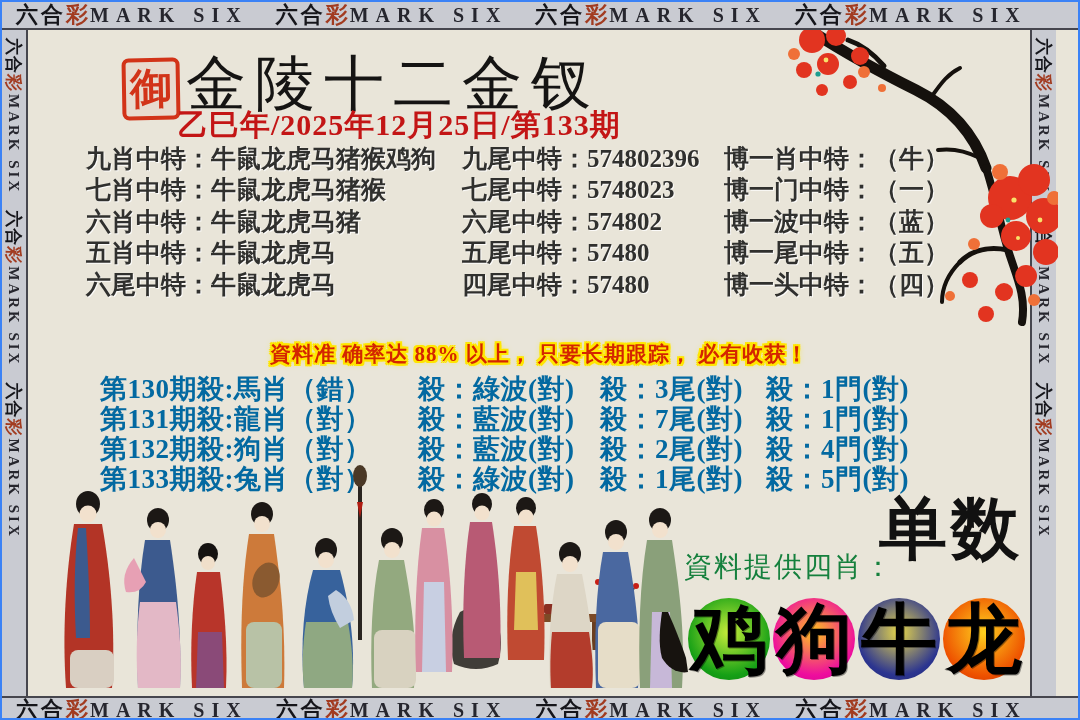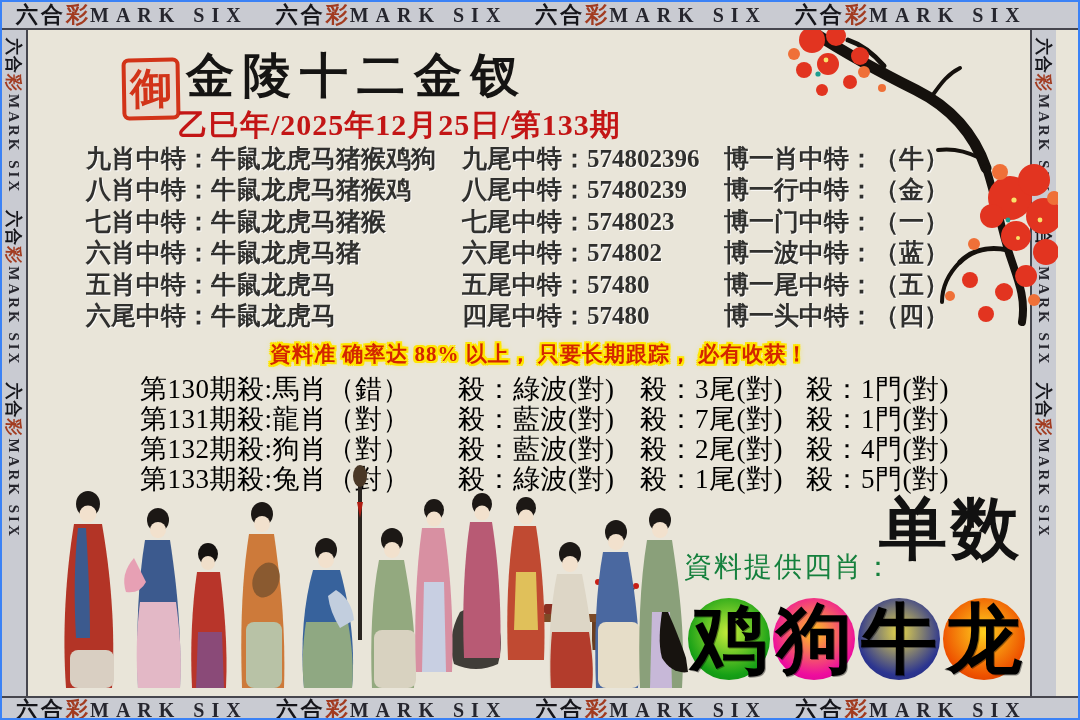--- a/index.html
+++ b/index.html
@@ -17,37 +17,37 @@
   .bu { display:inline-flex; align-items:center; padding:0 14px; flex:none; }
   .bu .cn { font-weight:900; font-size:22px; color:#15151a; letter-spacing:3px; }
   .bu .cai { font-weight:900; font-size:22px; color:#a23b20; margin-right:2px; }
   .bu .en { font-family:"Liberation Serif",serif; font-size:20px; font-weight:700; color:#26262e; letter-spacing:7px; }
   .strip-left .bu, .strip-right .bu { padding:0 8px; }
   .strip-left .cn, .strip-right .cn, .strip-left .cai, .strip-right .cai { font-size:17px; letter-spacing:1px; }
   .strip-left .en, .strip-right .en { font-size:15px; letter-spacing:3px; }
 
   
   .seal { position:absolute; left:120px; top:56px; width:58px; height:62px; border:4px solid #d23318; border-radius:7px; color:#d23318; display:flex; align-items:center; justify-content:center; font-size:42px; font-weight:900; background:rgba(220,60,30,.06); transform:rotate(-1deg); }
-  .title { position:absolute; left:184px; top:42px; font-size:48px; font-weight:700; color:#151413; letter-spacing:9px; }
+  .title { position:absolute; left:184px; top:42px; font-size:60px; font-weight:400; color:#151413; letter-spacing:9px; }
   .dateline { position:absolute; left:176px; top:103px; font-size:30px; font-weight:700; color:#c31515; letter-spacing:1px; }
 
   
   .pred { position:absolute; left:84px; top:141px; width:950px; }
   .pred-row { display:flex; height:31.5px; align-items:flex-end; font-size:25px; font-weight:600; color:#30302e; text-shadow:1px 1px 0 rgba(255,255,255,.85); }
   .pred-row .c1 { width:376px; }
   .pred-row .c2 { width:262px; }
   .pred-row .c3 { width:auto; }
 
   
   .slogan { position:absolute; left:268px; top:338px; font-size:21px; font-weight:800; color:#d42500; letter-spacing:1px;
     text-shadow:-2px -2px 0 #ffe600, 2px -2px 0 #ffe600, -2px 2px 0 #ffe600, 2px 2px 0 #ffe600, -2px 0 0 #ffe600, 2px 0 0 #ffe600, 0 -2px 0 #ffe600, 0 2px 0 #ffe600, 0 0 6px #ffe600; }
 
   
   .kills { position:absolute; left:98px; top:369px; width:900px; }
-  .kill-row { display:grid; grid-template-columns:318px 182px 166px auto; height:30px; align-items:center; font-size:27px; font-weight:400; color:#000000; letter-spacing:0.5px;margin-left:40px; }
+  .kill-row { display:grid; grid-template-columns:318px 182px 166px auto; height:30px; align-items:center; font-size:27px; font-weight:700; color:#0369a1; letter-spacing:0.5px; }
 
   
   .result { position:absolute; left:877px; top:482px; font-size:68px; font-weight:600; color:#111; letter-spacing:4px; }
   .sizhao-label { position:absolute; left:682px; top:546px; font-size:28px; font-weight:400; color:#15803d; letter-spacing:2px; }
   .balls { position:absolute; left:686px; top:596px; display:flex; gap:3px; }
   .ball { width:82px; height:82px; border-radius:50%; display:flex; align-items:center; justify-content:center; }
   .ball span { font-size:76px; font-weight:900; color:#000; line-height:1; text-shadow:1px 1px 0 rgba(0,0,0,.4); }
 
   
   .painting { position:absolute; left:28px; top:460px; width:660px; height:234px; }
@@ -194,25 +194,20 @@
   <div class="title">金陵十二金钗</div>
   <div class="dateline">乙巳年/2025年12月25日/第133期</div>
 
   <div class="pred">
     <div class="pred-row">
       <span class="c1">九肖中特：牛鼠龙虎马猪猴鸡狗</span>
       <span class="c2">九尾中特：574802396</span>
       <span class="c3">博一肖中特：（牛）</span>
     </div>
     <div class="pred-row">
-      <span class="c1">八肖中特：牛鼠龙虎马猪猴鸡</span>
-      <span class="c2">八尾中特：57480239</span>
-      <span class="c3">博一行中特：（金）</span>
-    </div>
-    <div class="pred-row">
       <span class="c1">七肖中特：牛鼠龙虎马猪猴</span>
       <span class="c2">七尾中特：5748023</span>
       <span class="c3">博一门中特：（一）</span>
     </div>
     <div class="pred-row">
       <span class="c1">六肖中特：牛鼠龙虎马猪</span>
       <span class="c2">六尾中特：574802</span>
       <span class="c3">博一波中特：（蓝）</span>
     </div>
     <div class="pred-row">

